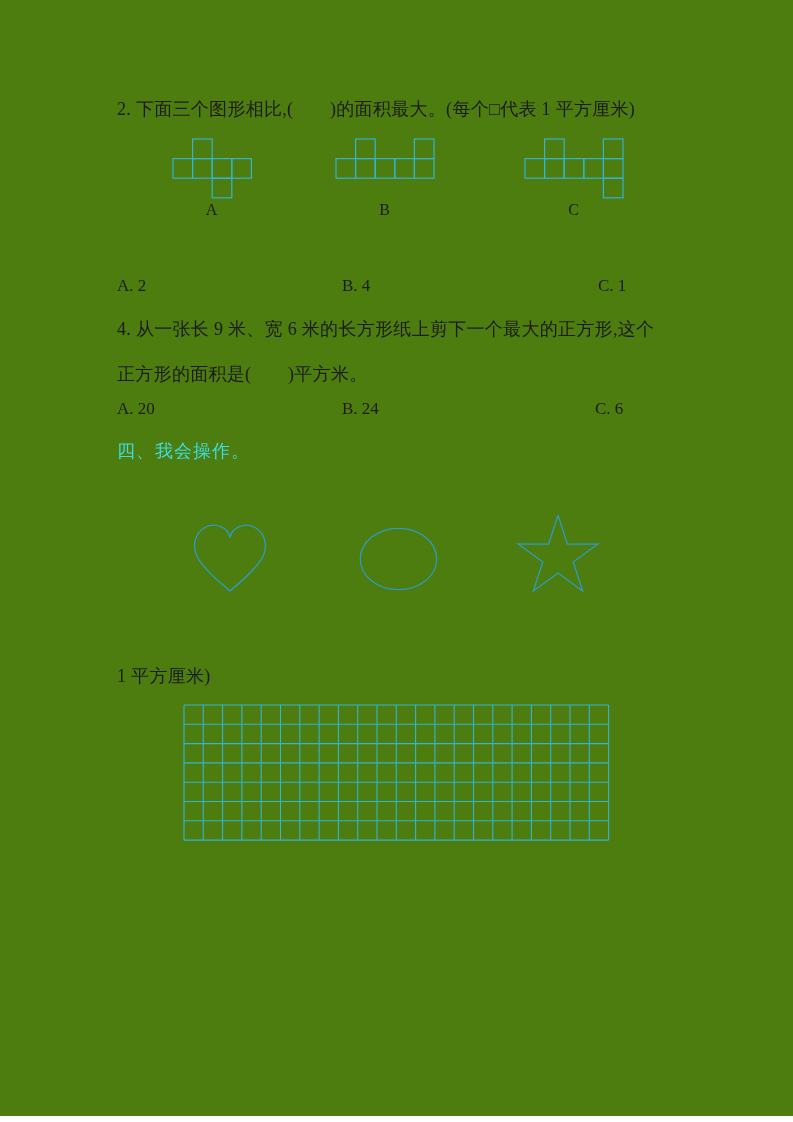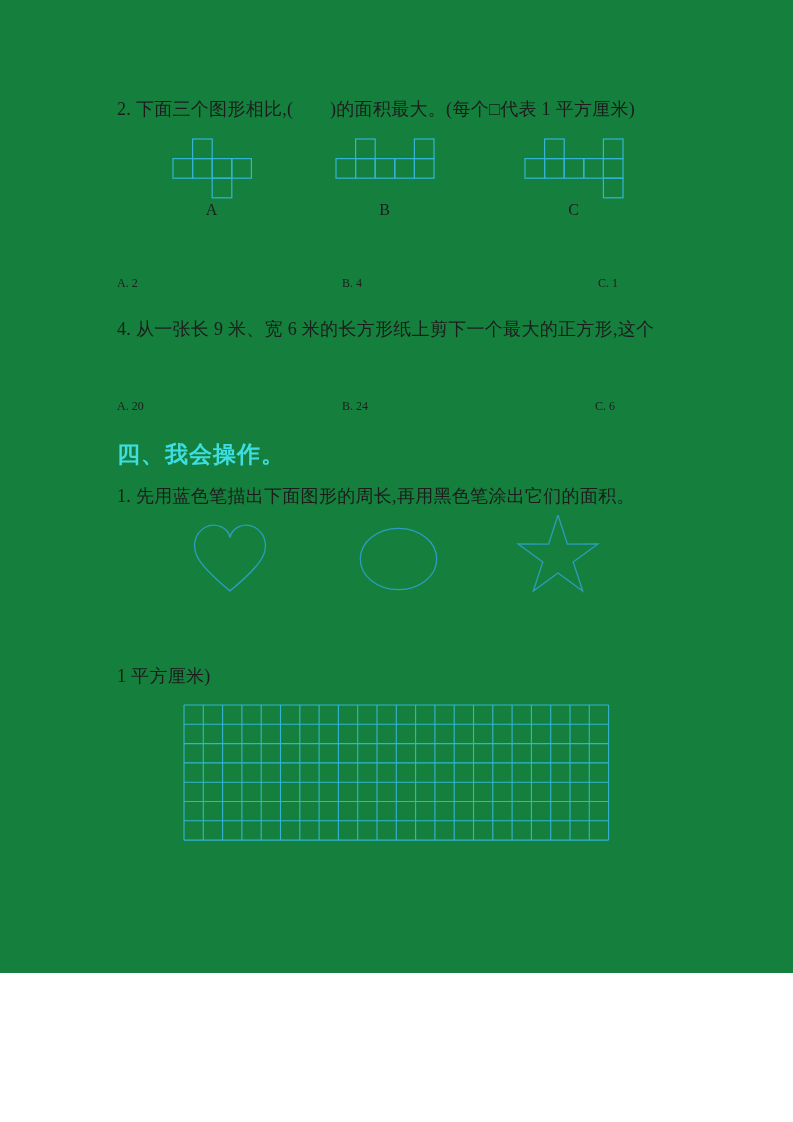--- a/index.html
+++ b/index.html
@@ -1,39 +1,39 @@
 <!DOCTYPE html>
 <html><head>
 <meta charset="utf-8">
 <style>
   html,body{margin:0;padding:0;background:#ffffff;}
   .page{
     position:relative;
-    width:793px;height:973px;
-    background:#15803d;
+    width:793px;height:1116px;
+    background:#4d7c0f;
     font-family:"Liberation Serif", serif;
     color:var(--ink,#1c1c1c);
     overflow:hidden;
   }
   .t{
     position:absolute;
     font-size:18px;
     line-height:22px;
     white-space:nowrap;
     letter-spacing:0.3px;
   }
   .opt{
     position:absolute;
-    font-size:12px;
+    font-size:17px;
     white-space:nowrap;
   }
   .section-title{
     position:absolute;
-    font-size:23px;
-    font-weight:bold;
+    font-size:18px;
+    font-weight:normal;
     letter-spacing:1px;
     color:var(--accent,#3ddde2);
     white-space:nowrap;
   }
   .fig-label{
     position:absolute;
     text-align:center;
     font-size:16px;
     color:var(--ink,#1c1c1c);
   }
@@ -82,27 +82,27 @@
 
   <div class="fig-label" style="left:172px;top:201px;width:79px">A</div>
   <div class="fig-label" style="left:335px;top:201px;width:99px">B</div>
   <div class="fig-label" style="left:524px;top:201px;width:99px">C</div>
 
   <div class="opt" style="left:117px;top:276px">A. 2</div>
   <div class="opt" style="left:342px;top:276px">B. 4</div>
   <div class="opt" style="left:598px;top:276px">C. 1</div>
 
   <div class="t" style="left:117px;top:318px">4. 从一张长 9 米、宽 6 米的长方形纸上剪下一个最大的正方形,这个</div>
+  <div class="t" style="left:117px;top:363px">正方形的面积是(　　)平方米。</div>
   <div class="opt" style="left:117px;top:399px">A. 20</div>
   <div class="opt" style="left:342px;top:399px">B. 24</div>
   <div class="opt" style="left:595px;top:399px">C. 6</div>
 
   <div class="section-title" style="left:117px;top:439px">四、我会操作。</div>
 
-  <div class="t" style="left:117px;top:485px">1. 先用蓝色笔描出下面图形的周长,再用黑色笔涂出它们的面积。</div>
 
   <svg class="shape-svg" style="left:191px;top:521px" width="78" height="72" viewBox="0 0 76 70">
     <path d="M38,16 C36,6 24,1 14,6 C3,12 0,26 8,38 C16,50 38,68 38,68 C38,68 60,50 68,38 C76,26 73,12 62,6 C52,1 40,6 38,16 Z"></path>
   </svg>
   <svg class="shape-svg" style="left:359px;top:527px" width="79" height="64" viewBox="0 0 79 64">
     <ellipse cx="39.5" cy="32" rx="38.2" ry="30.7"></ellipse>
   </svg>
   <svg class="shape-svg" style="left:516px;top:515px" width="84" height="78" viewBox="0 0 84 78">
     <polygon points="42,0 51.4,29.1 81.9,29 57.2,46.9 66.7,76 42,58 17.3,76 26.8,46.9 2.1,29 32.6,29.1"></polygon>
   </svg>

